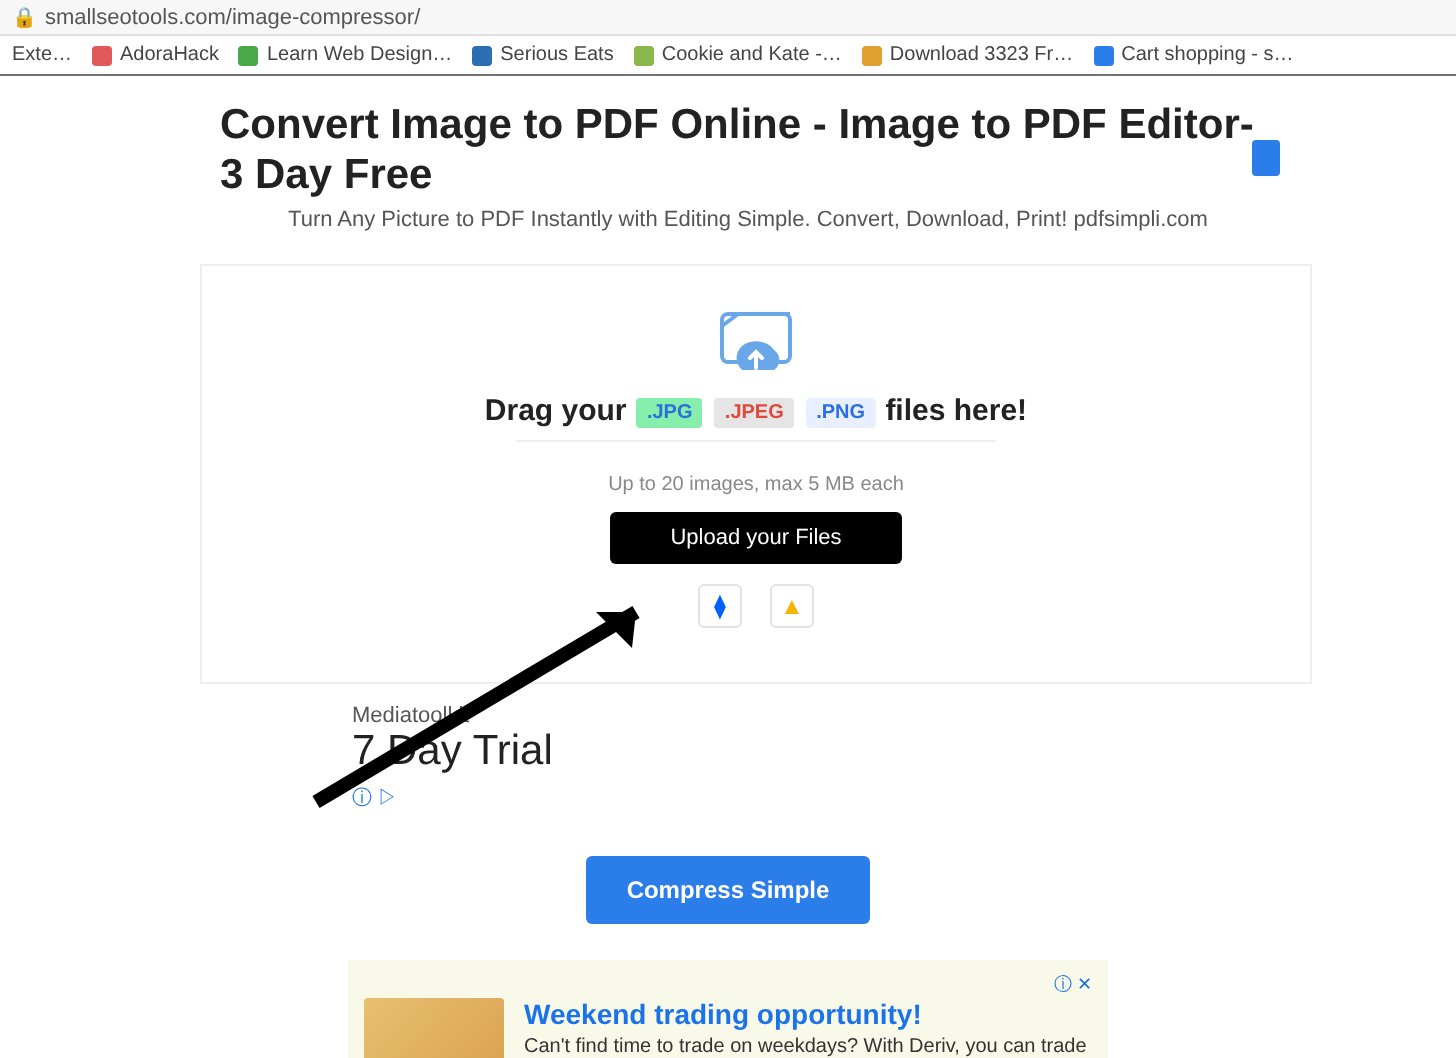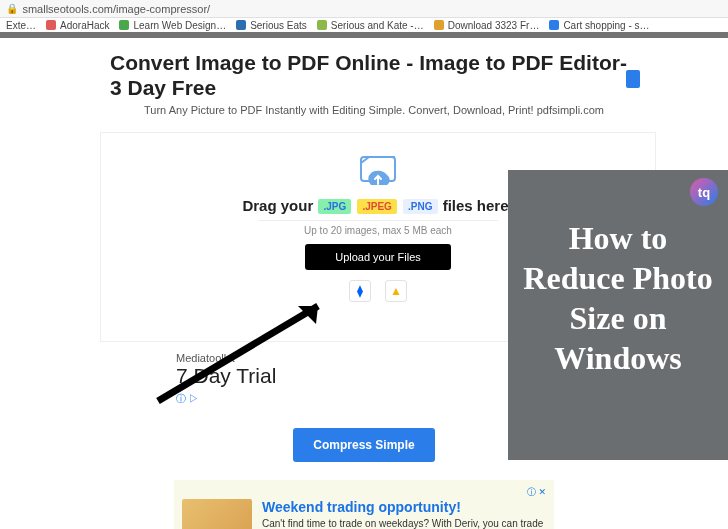--- a/index.html
+++ b/index.html
@@ -1,43 +1,43 @@
 <!DOCTYPE html>
 <html><head>
 <meta charset="utf-8">
 <style>
   * { box-sizing: border-box; margin: 0; padding: 0; font-family: Arial, Helvetica, sans-serif; }
   body { width: 728px; height: 529px; background: #fff; overflow: hidden; position: relative; }
   
   .urlbar { height: 18px; padding: 2px 6px; font-size: 11px; color: #555; background: #f7f7f7; border-bottom: 1px solid #e0e0e0; display: flex; align-items: center; gap: 4px; }
   .urlbar .lock { font-size: 10px; color: #666; }
   
-  .bookmarks { height: 20px; padding: 2px 6px; font-size: 10px; color: #444; background: #fff; border-bottom: 6px solid #737373; display: flex; align-items: center; gap: 10px; white-space: nowrap; overflow: hidden; }
+  .bookmarks { height: 20px; padding: 2px 6px; font-size: 10px; color: #444; background: #fff; border-bottom: 1px solid #737373; display: flex; align-items: center; gap: 10px; white-space: nowrap; overflow: hidden; }
   .bookmarks .bm { display: flex; align-items: center; gap: 4px; cursor: pointer; }
   .bookmarks .fav { width: 10px; height: 10px; display: inline-block; border-radius: 2px; }
   
   .page { position: relative; width: 100%; }
   
   .ad-hero { margin: 6px 80px 0 100px; padding: 6px 10px 8px 10px; position: relative; }
   .ad-hero h2 { font-size: 21px; color: #222; font-weight: 700; line-height: 1.2; }
   .ad-hero p { font-size: 11px; color: #555; margin-top: 4px; text-align: center; }
   .ad-chip { position: absolute; right: 8px; top: 26px; width: 14px; height: 18px; background: #2b7de9; border-radius: 2px; }
   
   .tool-wrap { margin: 8px 72px 0 100px; border: 1px solid #eee; background: #fff; height: 210px; position: relative; padding-top: 18px; }
   .tool-inner { text-align: center; }
   .cloud-icon { width: 54px; height: 40px; margin: 0 auto 6px; position: relative; }
   .cloud-icon svg { width: 54px; height: 40px; }
   
   .drag-line { font-size: 15px; font-weight: 700; color: #222; }
   .chip { display: inline-block; padding: 2px 5px; border-radius: 2px; font-size: 10px; font-weight: 700; margin: 0 1px; vertical-align: 1px; }
   .chip.jpg  { background: #86efac; color: #2b6fe0; }
-  .chip.jpeg { background: #fde047; color: #e04a3a; }
+  .chip.jpeg { background: #e5e5e5; color: #e04a3a; }
   .chip.png  { background: #e8f0ff; color: #2b6fe0; }
   
-  .limit { font-size: 10px; color: #888; margin: 6px auto 0; padding-top: 4px; border-top: 1px solid #eee; width: 240px; }
+  .limit { font-size: 10px; color: #888; margin: 6px auto 0; padding-top: 16px; border-top: 1px solid #eee; width: 240px; }
   .upload-btn { display: inline-block; margin-top: 8px; background: #000; color: #fff; font-size: 11px; padding: 7px 30px; border-radius: 3px; cursor: pointer; }
   .cloud-row { margin-top: 10px; display: flex; justify-content: center; gap: 14px; }
   .cloud-row .cbox { width: 22px; height: 22px; border: 1px solid #e2e2e2; border-radius: 3px; display: flex; align-items: center; justify-content: center; font-size: 12px; cursor: pointer; }
   
   .arrow { position: absolute; left: 148px; top: 242px; width: 200px; height: 120px; pointer-events: none; }
   
   .ad2 { margin: 10px 0 0 176px; }
   .ad2 .brand { font-size: 11px; color: #555; }
   .ad2 .headline { font-size: 21px; color: #222; font-weight: 400; }
   .ad2 .adicon { font-size: 10px; color: #1a73e8; margin-top: 4px; }
@@ -74,21 +74,21 @@
   <span class="bm">
       <span class="fav" style="background:#4aa84a"></span>
       <span>Learn Web Design…</span>
     </span>
   <span class="bm">
       <span class="fav" style="background:#2b6fb0"></span>
       <span>Serious Eats</span>
     </span>
   <span class="bm">
       <span class="fav" style="background:#8ab84a"></span>
-      <span>Serious and Kate -…</span>
+      <span>Cookie and Kate -…</span>
     </span>
   <span class="bm">
       <span class="fav" style="background:#e0a030"></span>
       <span>Download 3323 Fr…</span>
     </span>
   <span class="bm">
       <span class="fav" style="background:#2b7de9"></span>
       <span>Cart shopping - s…</span>
     </span>
 </div>
@@ -149,18 +149,14 @@
     <div class="row">
       <div class="thumb"></div>
       <div>
         <h4>Weekend trading opportunity!</h4>
         <p>Can't find time to trade on weekdays? With Deriv, you can trade</p>
 
       </div>
     </div>
   </div>
 
-  <div class="overlay">
-    <div class="logo">tq</div>
-    <div class="title">How to Reduce Photo Size on Windows</div>
-  </div>
 
 </div>
 
 </body></html>

